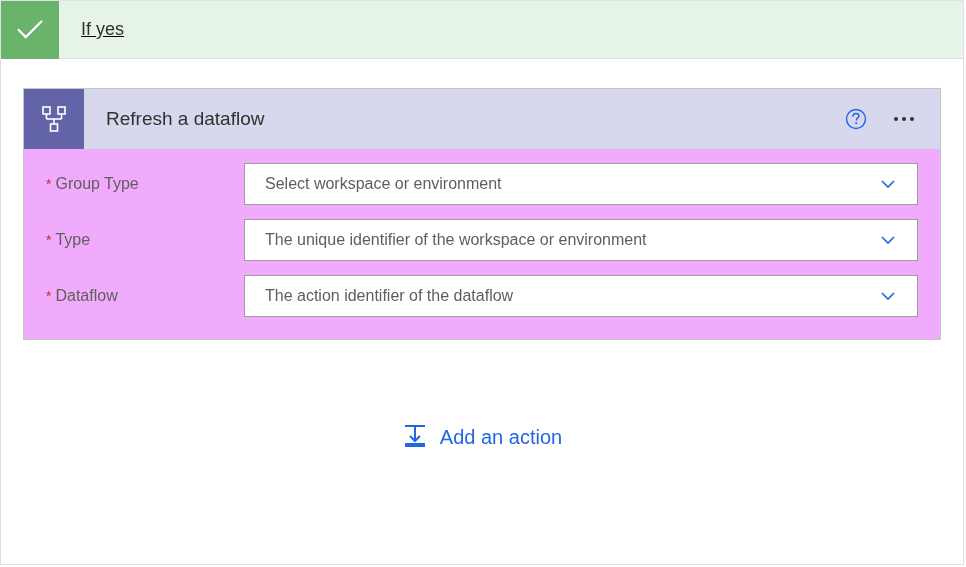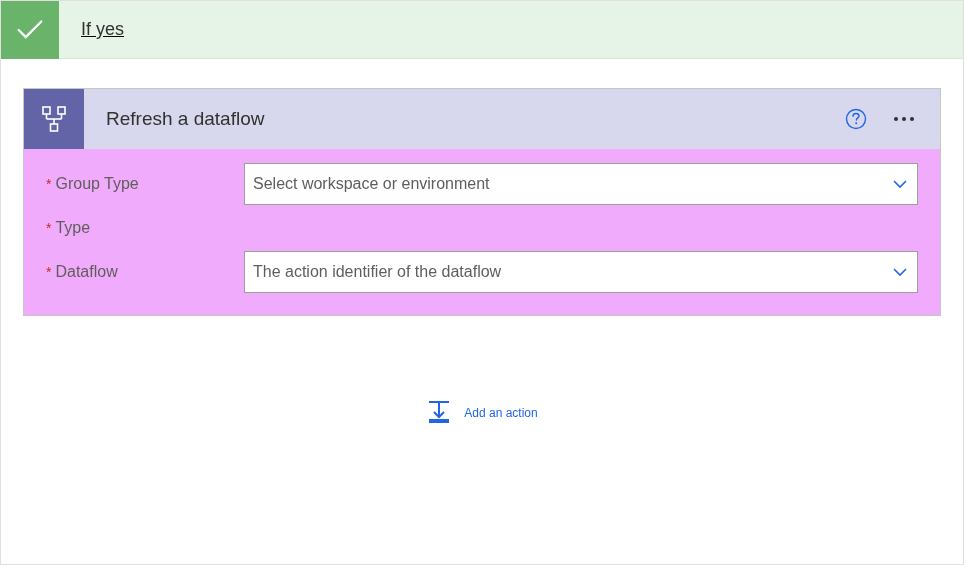--- a/index.html
+++ b/index.html
@@ -116,21 +116,21 @@
       margin-right: 4px;
       font-size: 14px;
     }
     .form-select {
       flex: 1;
       height: 42px;
       border: 1px solid #a19f9d;
       display: flex;
       align-items: center;
       justify-content: space-between;
-      padding: 0 8px;
+      padding: 0 20px;
       cursor: pointer;
       background: #fff;
     }
     .form-select-text {
       font-size: 16px;
       color: #605e5c;
     }
     .chevron {
       width: 18px;
       height: 18px;
@@ -142,21 +142,21 @@
       display: flex;
       justify-content: center;
       margin-top: 82px;
     }
     .add-action-btn {
       display: flex;
       align-items: center;
       gap: 12px;
       cursor: pointer;
       color: #2266e3;
-      font-size: 12px;
+      font-size: 20px;
     }
   </style>
 </head>
 <body>
 
 <div class="condition-container">
   <div class="condition-header">
     <div class="check-badge">
       <svg width="34" height="34" viewBox="0 0 24 24" fill="none">
         <path d="M4 12 L9 17 L20 6" stroke="#ffffff" stroke-width="1.6" fill="none" stroke-linecap="round"></path>
@@ -209,20 +209,28 @@
                   <path d="M2 5 L8 11 L14 5" stroke="#2266e3" stroke-width="1.6" fill="none"></path>
                 </svg>
             </span>
           </div>
         </div>
 
         <div class="form-row">
           <div class="form-label">
             <span class="required-star">*</span>
             <span>Type</span>
+          </div>
+          <div class="form-select">
+            <span class="form-select-text">The unique identifier of the workspace or environment</span>
+            <span class="chevron">
+              <svg width="16" height="16" viewBox="0 0 16 16">
+                  <path d="M2 5 L8 11 L14 5" stroke="#2266e3" stroke-width="1.6" fill="none"></path>
+                </svg>
+            </span>
           </div>
         </div>
 
         <div class="form-row">
           <div class="form-label">
             <span class="required-star">*</span>
             <span>Dataflow</span>
           </div>
           <div class="form-select">
             <span class="form-select-text">The action identifier of the dataflow</span>

